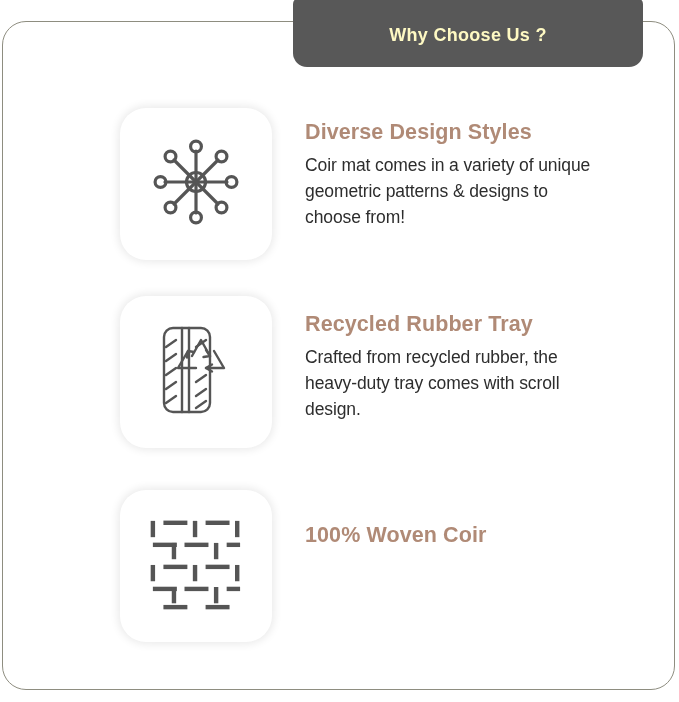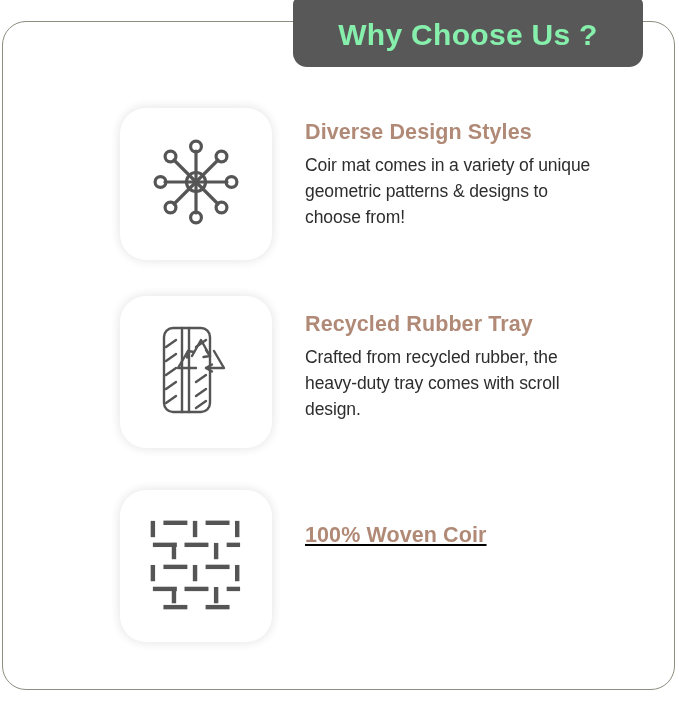--- a/index.html
+++ b/index.html
@@ -36,22 +36,22 @@
     width: 350px;
     height: 69px;
     background: #585858;
     border-radius: 6px 6px 14px 14px;
     display: flex;
     align-items: center;
     justify-content: center;
     z-index: 5;
   }
   #banner-title {
-    color: #86efac;
-    font-size: 30px;
+    color: #fef9c3;
+    font-size: 18px;
     font-weight: bold;
     letter-spacing: 0.3px;
     line-height: 1;
     padding-top: 4px;
   }
 
   
   #features {
     position: absolute;
     left: 0;
@@ -80,21 +80,21 @@
     display: flex;
     align-items: center;
     justify-content: center;
   }
 
   .feature-text {
     margin-left: 33px;
     padding-top: 12px;
   }
   .feature-row.r2 .feature-text { padding-top: 16px; }
-  .feature-row.r3 .feature-text { padding-top: 33px; text-decoration: underline; }
+  .feature-row.r3 .feature-text { padding-top: 33px; }
 
   .feature-title {
     color: #b08a76;
     font-size: 21.5px;
     font-weight: bold;
     line-height: 1.2;
     margin: 0 0 7px 0;
     letter-spacing: 0.1px;
   }
   .feature-desc {

